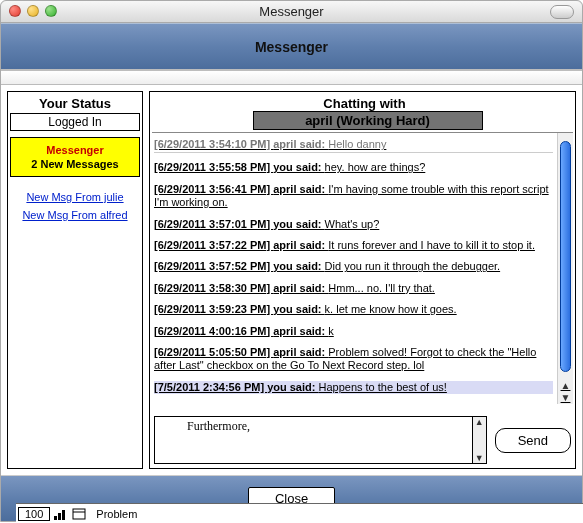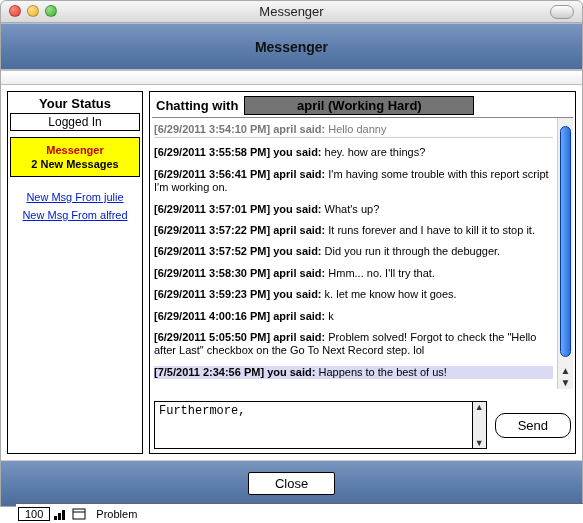--- a/index.html
+++ b/index.html
@@ -76,30 +76,32 @@
     border: 1px solid #000;
     background: #fff;
     display: flex; flex-direction: column;
     padding: 2px;
     min-width: 0;
   }
   .chat-header {
     display: flex; align-items: center;
     font-size: 13px; font-weight: bold;
     padding: 2px 0 0 4px;
+    flex-direction: column;
   }
   .chat-with-box {
     border: 1px solid #000; background: #737373;
     padding: 1px 6px; margin-left: 6px; font-weight: bold;
     min-width: 230px; text-align: center;
   }
   .chat-area {
     flex: 1; display: flex; min-height: 260px;
     border-top: 1px solid #888;
     margin-top: 2px;
+    text-decoration: underline;
   }
   .chat-log {
     flex: 1; overflow: hidden; font-size: 11px; padding: 0 4px 2px 2px;
   }
   .msg { margin: 5px 0 8px 0; line-height: 1.22; }
   .msg .ts, .msg .who { font-weight: bold; }
   .msg.cut { color: #777; border-bottom: 1px solid #ccc; padding-bottom: 1px;}
   .msg.selected { background: #d9dbf5; }
   .vscroll {
     width: 16px; background: #f0f0f0; border-left: 1px solid #ccc;
@@ -116,21 +118,21 @@
     display: flex; align-items: stretch; gap: 8px;
     margin-top: 10px; padding: 2px;
   }
   .compose-box {
     flex: 1; display: flex;
     border: 1px solid #000; background: #fff;
     height: 48px;
   }
   .compose-text {
     flex:1; border: none; resize: none; outline: none;
-    font-family: Liberation Mono, monospace; font-size: 12px; padding: 2px 4px;
+    font-family: Liberation Serif, serif; font-size: 12px; padding: 2px 4px; margin-left: 28px;
   }
   .compose-scroll {
     width: 14px; border-left: 1px solid #000;
     display: flex; flex-direction: column; justify-content: space-between;
     align-items: center; font-size: 9px; color:#333; background:#eee;
   }
   .send-btn {
     align-self: center;
     border: 1px solid #000; border-radius: 10px;
     background: #fff; padding: 4px 22px; font-size: 13px;

